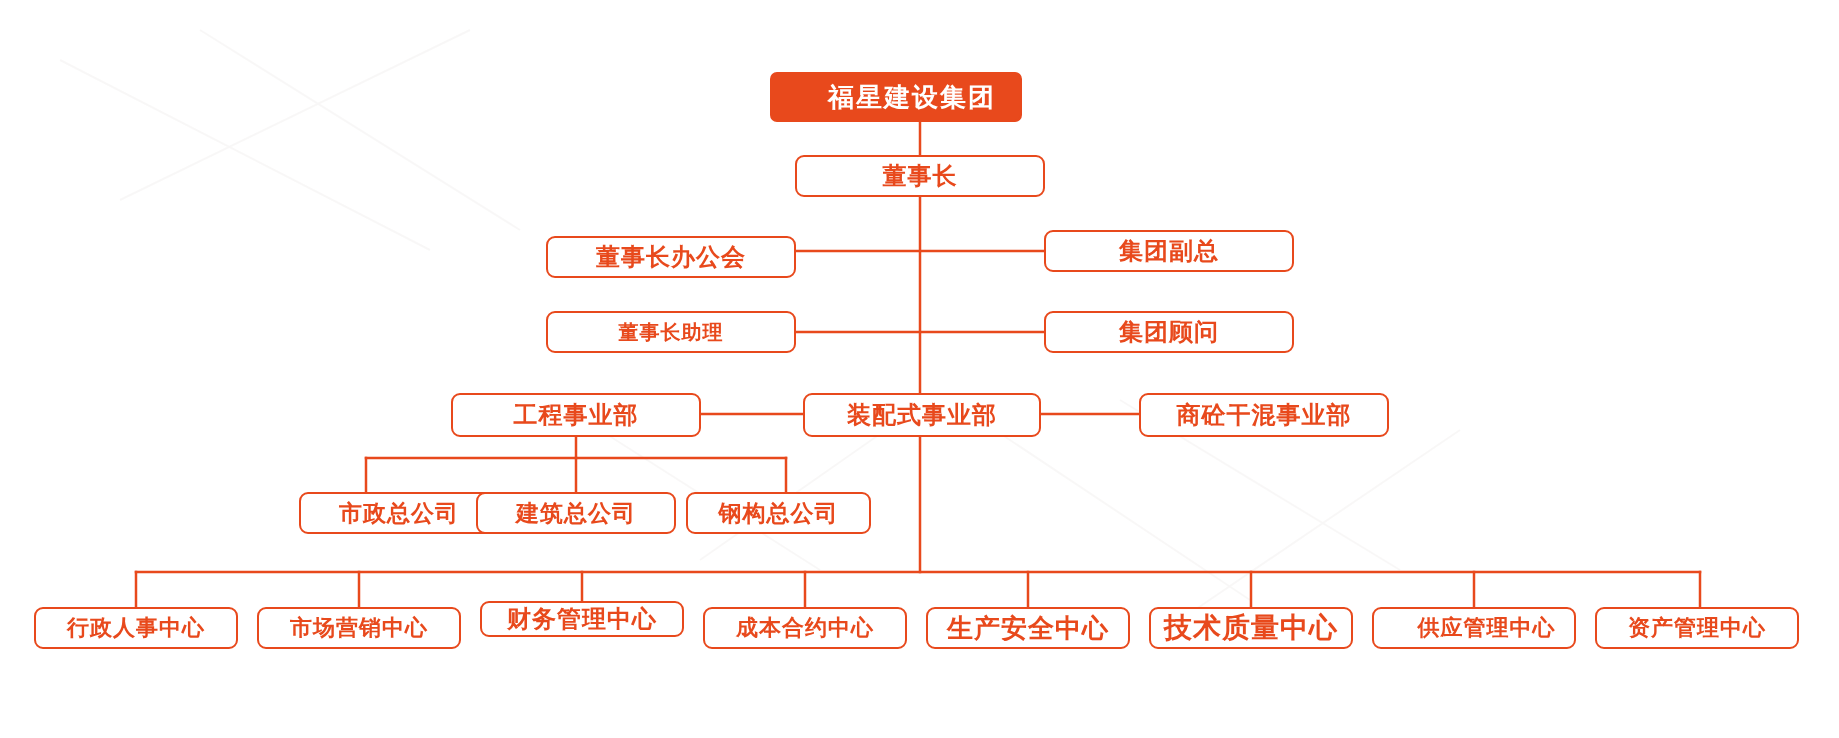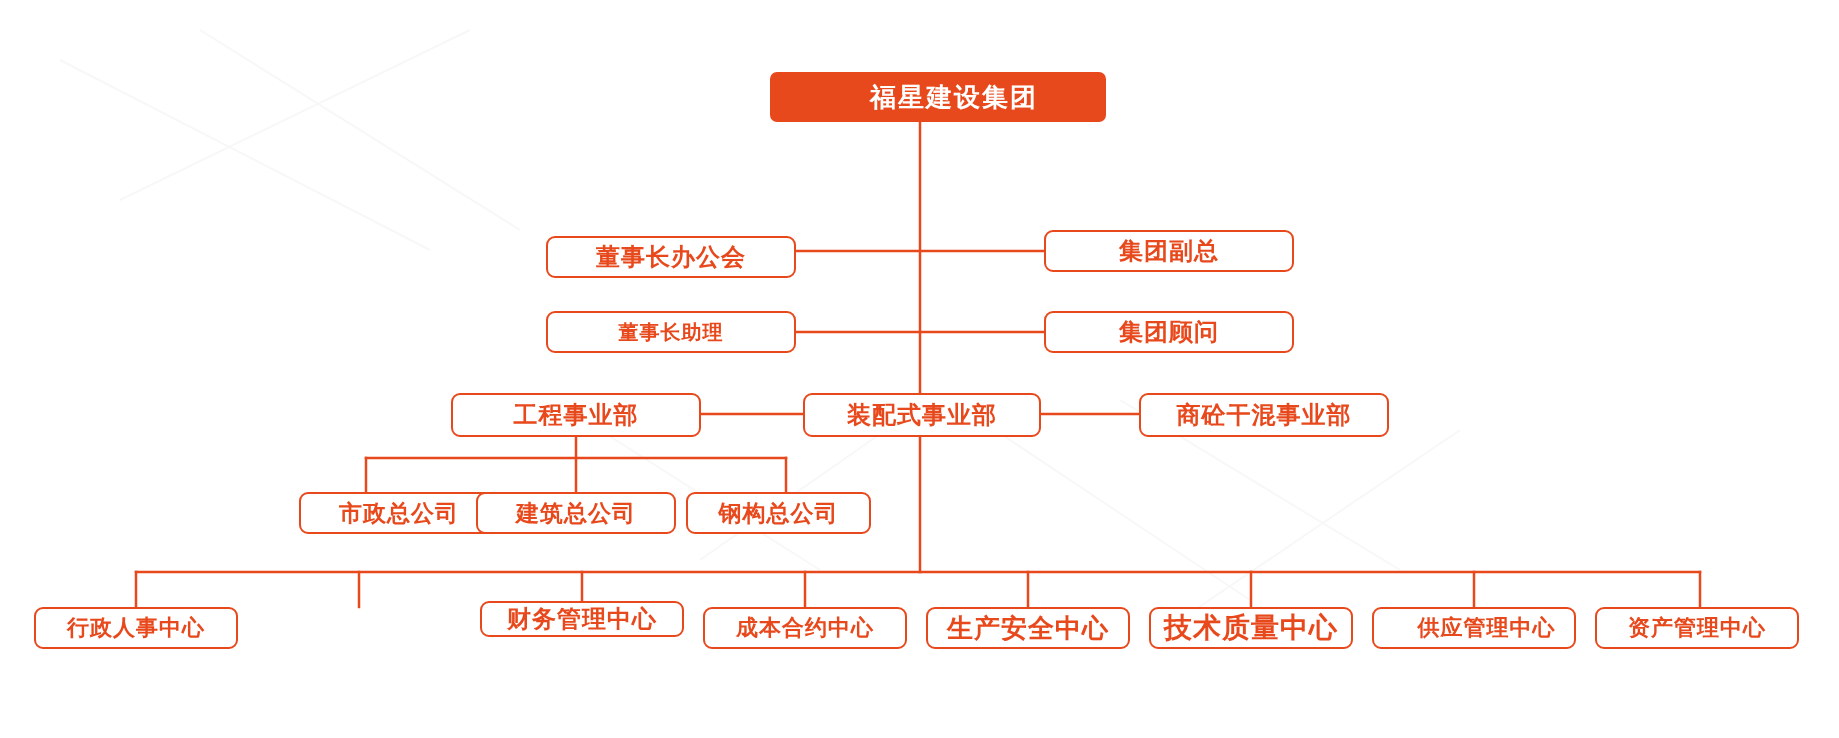--- a/index.html
+++ b/index.html
@@ -93,38 +93,40 @@
       <path d="M 359 572 L 359 607"></path>
       <path d="M 582 572 L 582 607"></path>
       <path d="M 805 572 L 805 607"></path>
       <path d="M 1028 572 L 1028 607"></path>
       <path d="M 1251 572 L 1251 607"></path>
       <path d="M 1474 572 L 1474 607"></path>
       <path d="M 1700 572 L 1700 607"></path>
     </g>
   </svg>
 
-  <div class="node root" style="left:770px; top:72px; width:336px; height:50px; font-size:26px;padding-left:32px;">福星建设集团</div>
+  <div class="node root" style="left:770px; top:72px; width:252px; height:50px; font-size:26px;padding-left:32px;">福星建设集团</div>
 
+  <div class="node" style="left:795px; top:155px; width:250px; height:42px; font-size:24px;">董事长</div>
 
   <div class="node" style="left:546px; top:236px; width:250px; height:42px; font-size:24px;">董事长办公会</div>
   <div class="node" style="left:1044px; top:230px; width:250px; height:42px; font-size:24px;">集团副总</div>
 
   <div class="node" style="left:546px; top:311px; width:250px; height:42px; font-size:20px;">董事长助理</div>
   <div class="node" style="left:1044px; top:311px; width:250px; height:42px; font-size:24px;">集团顾问</div>
 
   <div class="node" style="left:451px; top:393px; width:250px; height:44px; font-size:24px;">工程事业部</div>
   <div class="node" style="left:803px; top:393px; width:238px; height:44px; font-size:24px;">装配式事业部</div>
   <div class="node" style="left:1139px; top:393px; width:250px; height:44px; font-size:24px;">商砼干混事业部</div>
 
   <div class="node" style="left:266px; top:492px; width:200px; height:42px; font-size:23px;margin-left:33px;">市政总公司</div>
   <div class="node" style="left:476px; top:492px; width:200px; height:42px; font-size:23px;">建筑总公司</div>
   <div class="node" style="left:686px; top:492px; width:185px; height:42px; font-size:23px;">钢构总公司</div>
 
   <div class="node" style="left:34px; top:607px; width:204px; height:42px; font-size:22px;">行政人事中心</div>
+  <div class="node" style="left:257px; top:607px; width:204px; height:42px; font-size:22px;">市场营销中心</div>
   <div class="node" style="left:480px; top:601px; width:204px; height:36px; font-size:24px;">财务管理中心</div>
   <div class="node" style="left:703px; top:607px; width:204px; height:42px; font-size:22px;">成本合约中心</div>
   <div class="node" style="left:926px; top:607px; width:204px; height:42px; font-size:26px;">生产安全中心</div>
   <div class="node" style="left:1149px; top:607px; width:204px; height:42px; font-size:28px;">技术质量中心</div>
   <div class="node" style="left:1372px; top:607px; width:204px; height:42px; font-size:22px;padding-left:25px;">供应管理中心</div>
   <div class="node" style="left:1595px; top:607px; width:204px; height:42px; font-size:22px;">资产管理中心</div>
 
 </div>
 
 </body></html>

